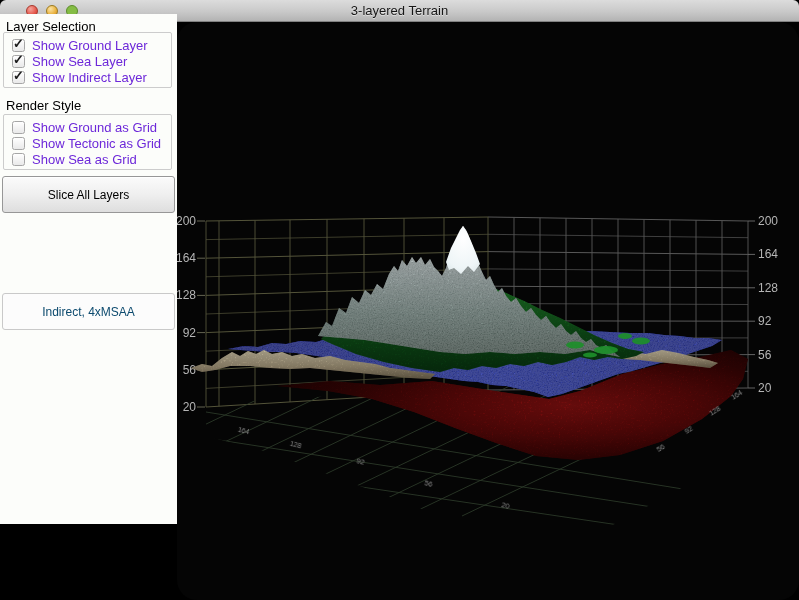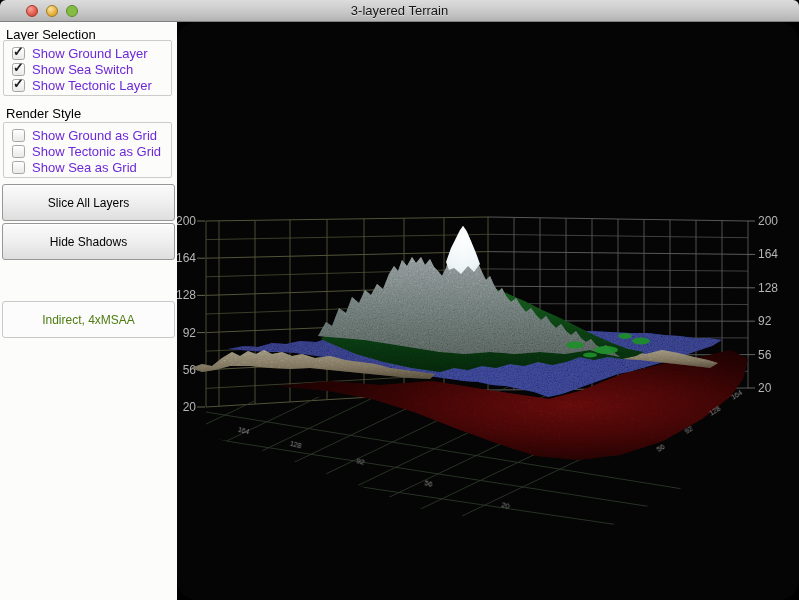--- a/index.html
+++ b/index.html
@@ -9,32 +9,32 @@
   .titlebar{position:absolute;left:0;top:0;width:799px;height:22px;
     background:linear-gradient(#dcdcdc,#c9c9c9 55%,#b3b3b3);border-bottom:1px solid #818181;box-sizing:border-box;}
   .title{position:absolute;left:0;right:0;top:0;height:28px;line-height:21px;text-align:center;
     font-size:13px;color:#161616;text-shadow:0 1px 0 rgba(255,255,255,.5);}
   .traffic{position:absolute;left:26px;top:5px;display:flex;gap:8px;}
   .tl{width:12px;height:12px;border-radius:50%;display:inline-block;box-sizing:border-box;}
   .tl.red{background:radial-gradient(circle at 35% 30%,#f4a49b,#e4574a 60%,#c33b2e);border:1px solid #a8382c;}
   .tl.yellow{background:radial-gradient(circle at 35% 30%,#fbe3a2,#e8b03c 60%,#c98f22);border:1px solid #9c7a1f;}
   .tl.green{background:radial-gradient(circle at 35% 30%,#cbe9a1,#84bc44 60%,#619b2d;);border:1px solid #5d8c2b;background-color:#84bc44;}
   
-  .sidebar{position:absolute;left:0;top:22px;width:177px;height:578px;background:#fcfdfa;}
+  .sidebar{position:absolute;left:0;top:14px;width:177px;height:510px;background:#fcfdfa;}
   .group-title{position:absolute;left:6px;font-size:13px;color:#000;}
   .groupbox{position:absolute;left:3px;width:169px;border:1px solid #cccccc;border-radius:2px;box-sizing:border-box;background:#fcfdfa;padding-top:5px;}
   .cbrow{display:flex;align-items:center;gap:7px;height:15px;margin:0 0 1px 8px;}
   .cb{width:13px;height:13px;border:1px solid #a6a6a6;border-radius:2.5px;box-sizing:border-box;
     background:linear-gradient(#ffffff,#e9e9e9);position:relative;flex:0 0 auto;}
   .cb .mark{position:absolute;left:0px;top:-4px;font-size:13px;font-weight:bold;color:#1c1c1c;}
   .cblabel{font-size:13px;color:#6d28d9;white-space:nowrap;}
   .sbtn{position:absolute;left:2px;width:173px;height:37px;border:1px solid #979797;border-radius:3px;box-sizing:border-box;
     background:linear-gradient(#fbfbfb,#efefef 50%,#dedede);display:flex;align-items:center;justify-content:center;
     font-size:12px;color:#000;box-shadow:inset 0 1px 0 #fff;}
-  .sbtn.disabled{border-color:#c9c9c9;background:#fcfcfc;color:#4d7c0f;box-shadow:none;}
+  .sbtn.disabled{border-color:#c9c9c9;background:#fcfcfc;color:#0c4a6e;box-shadow:none;}
   
   .viewport{position:absolute;left:177px;top:22px;width:622px;height:578px;background:#050505;border-radius:20px;}
   svg text{font-family:"Liberation Sans",sans-serif;}
 </style>
 </head>
 <body>
 
 <div class="window">
   <div class="titlebar">
     <div class="traffic">
@@ -51,46 +51,45 @@
         <div class="cbrow">
           <span class="cb">
             <span class="mark">✓</span>
           </span>
           <span class="cblabel">Show Ground Layer</span>
         </div>
         <div class="cbrow">
           <span class="cb">
             <span class="mark">✓</span>
           </span>
-          <span class="cblabel">Show Sea Switch</span>
+          <span class="cblabel">Show Sea Layer</span>
         </div>
         <div class="cbrow">
           <span class="cb">
             <span class="mark">✓</span>
           </span>
-          <span class="cblabel">Show Tectonic Layer</span>
+          <span class="cblabel">Show Indirect Layer</span>
         </div>
       </div>
       <div class="group-title" style="top: 84px;">Render Style</div>
       <div class="groupbox" style="top: 100px; height: 56px;">
         <div class="cbrow">
           <span class="cb"></span>
           <span class="cblabel">Show Ground as Grid</span>
         </div>
         <div class="cbrow">
           <span class="cb"></span>
           <span class="cblabel">Show Tectonic as Grid</span>
         </div>
         <div class="cbrow">
           <span class="cb"></span>
           <span class="cblabel">Show Sea as Grid</span>
         </div>
       </div>
       <div class="sbtn" style="top: 162px;">Slice All Layers</div>
-      <div class="sbtn" style="top: 201px;">Hide Shadows</div>
       <div class="sbtn disabled" style="top: 279px;">Indirect, 4xMSAA</div>
     </div>
 
   <div class="viewport">
     <svg width="622" height="578" viewBox="177 22 622 578">
       <defs>
 
         <path id="p-red" d="M277,386 L330,381 L380,385 L432,381 L482,389 L522,395 L549,399 L580,391 L622,374 L662,364 L700,357 L731,350 L748,359 L743,379 L731,396 L702,419 L663,441 L620,455 L578,460 L536,456 L496,443 L455,428 L414,412 L372,399 L328,391 Z"></path>
         <path id="p-sea" d="M228,349 L244,346 L258,347 L272,343 L286,344 L300,341 L316,342 L330,338 L346,339 L360,336 L378,337 L394,334 L412,335 L430,333 L450,334 L470,332 L490,333 L510,331 L530,332 L550,331 L570,332 L590,331 L610,332 L630,333 L648,333 L664,335 L680,336 L694,338 L708,338 L722,340 L712,346 L700,350 L688,354 L674,359 L660,363 L646,367 L632,371 L618,374 L604,379 L590,384 L576,389 L562,394 L548,397 L534,392 L520,389 L506,386 L492,385 L478,382 L464,381 L450,379 L436,377 L422,375 L408,372 L394,370 L380,368 L366,365 L352,362 L338,359 L324,357 L310,355 L296,353 L282,352 L268,352 L254,351 L240,350 Z"></path>
         <path id="p-green" d="M321,339 L334,327 L347,318 L360,310 L374,301 L388,293 L402,287 L418,282 L434,279 L452,278 L470,280 L488,286 L506,293 L524,301 L542,310 L560,318 L578,327 L596,336 L612,343 L628,349 L644,352 L636,356 L622,359 L608,357 L594,360 L580,357 L566,362 L552,365 L538,362 L524,366 L510,364 L496,368 L482,366 L468,370 L454,368 L440,372 L426,370 L412,368 L398,365 L384,362 L370,358 L356,354 L344,349 L332,344 Z"></path>

